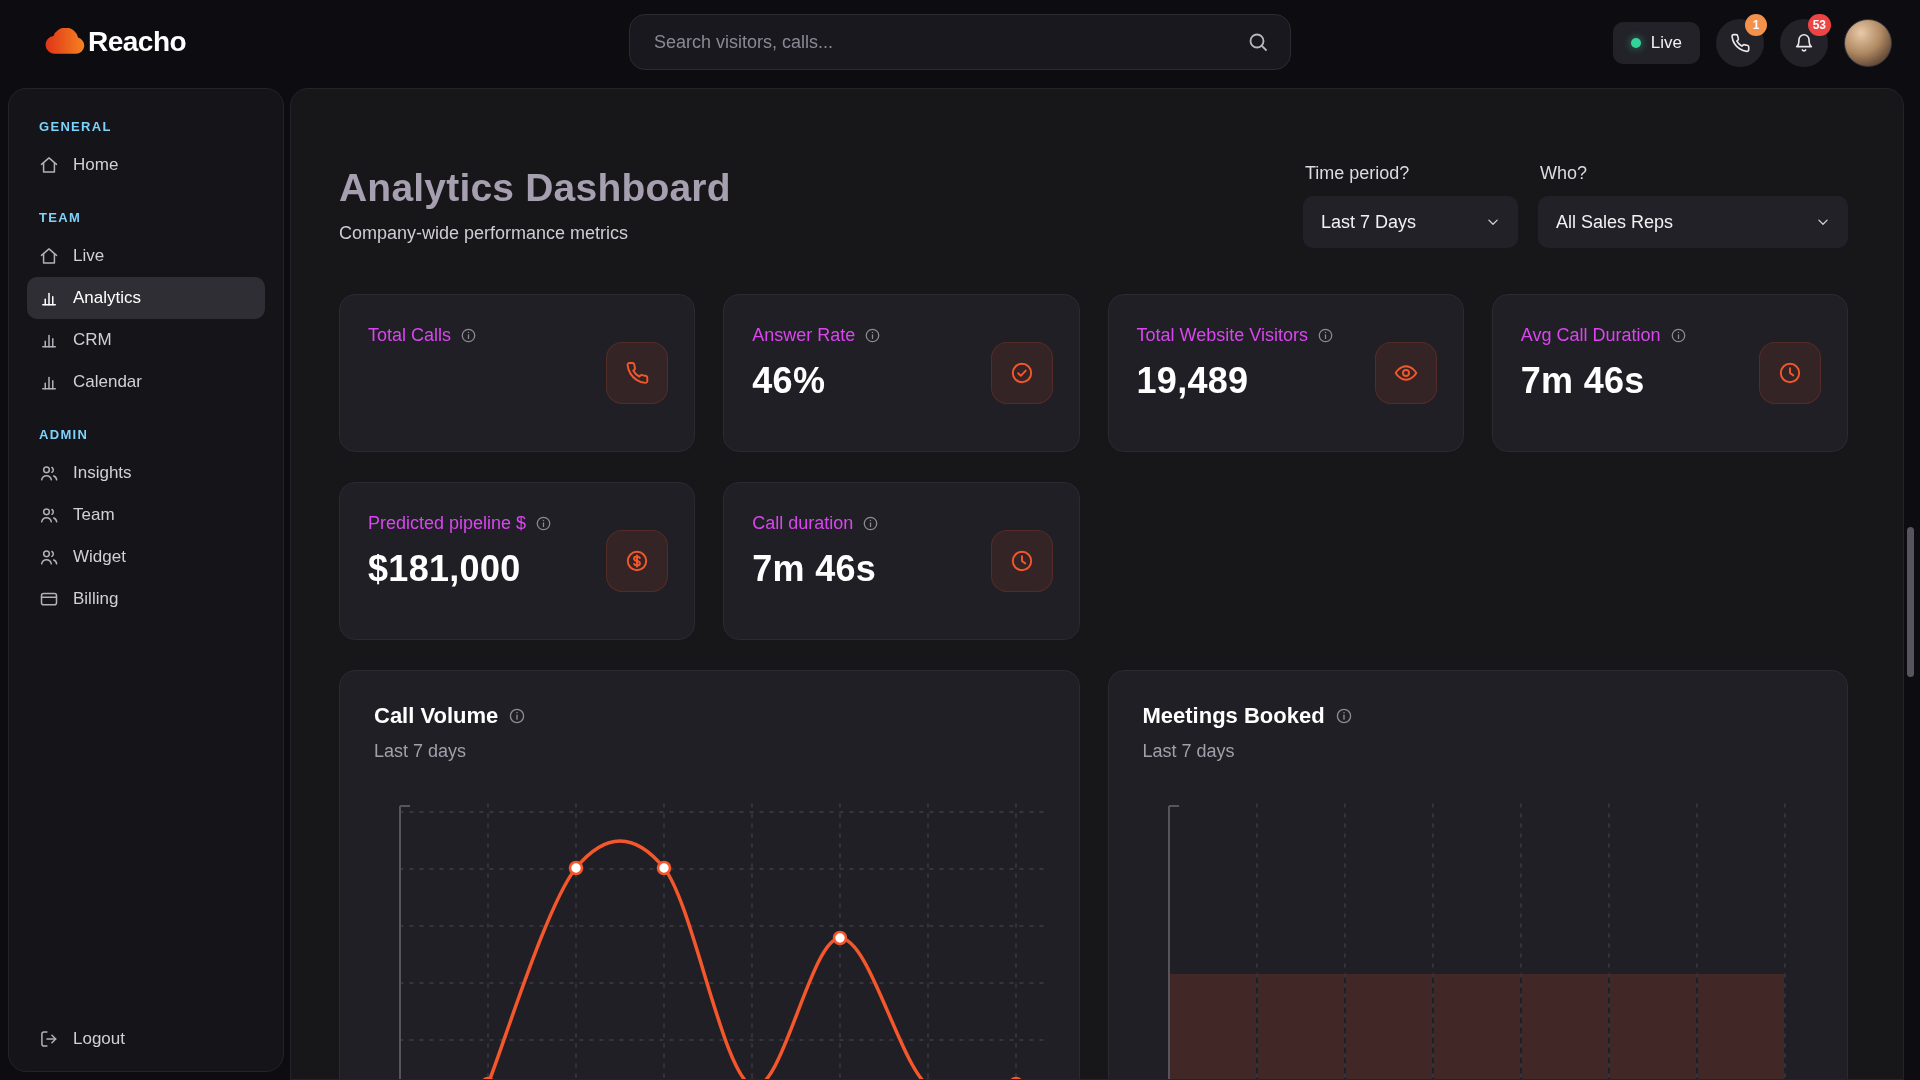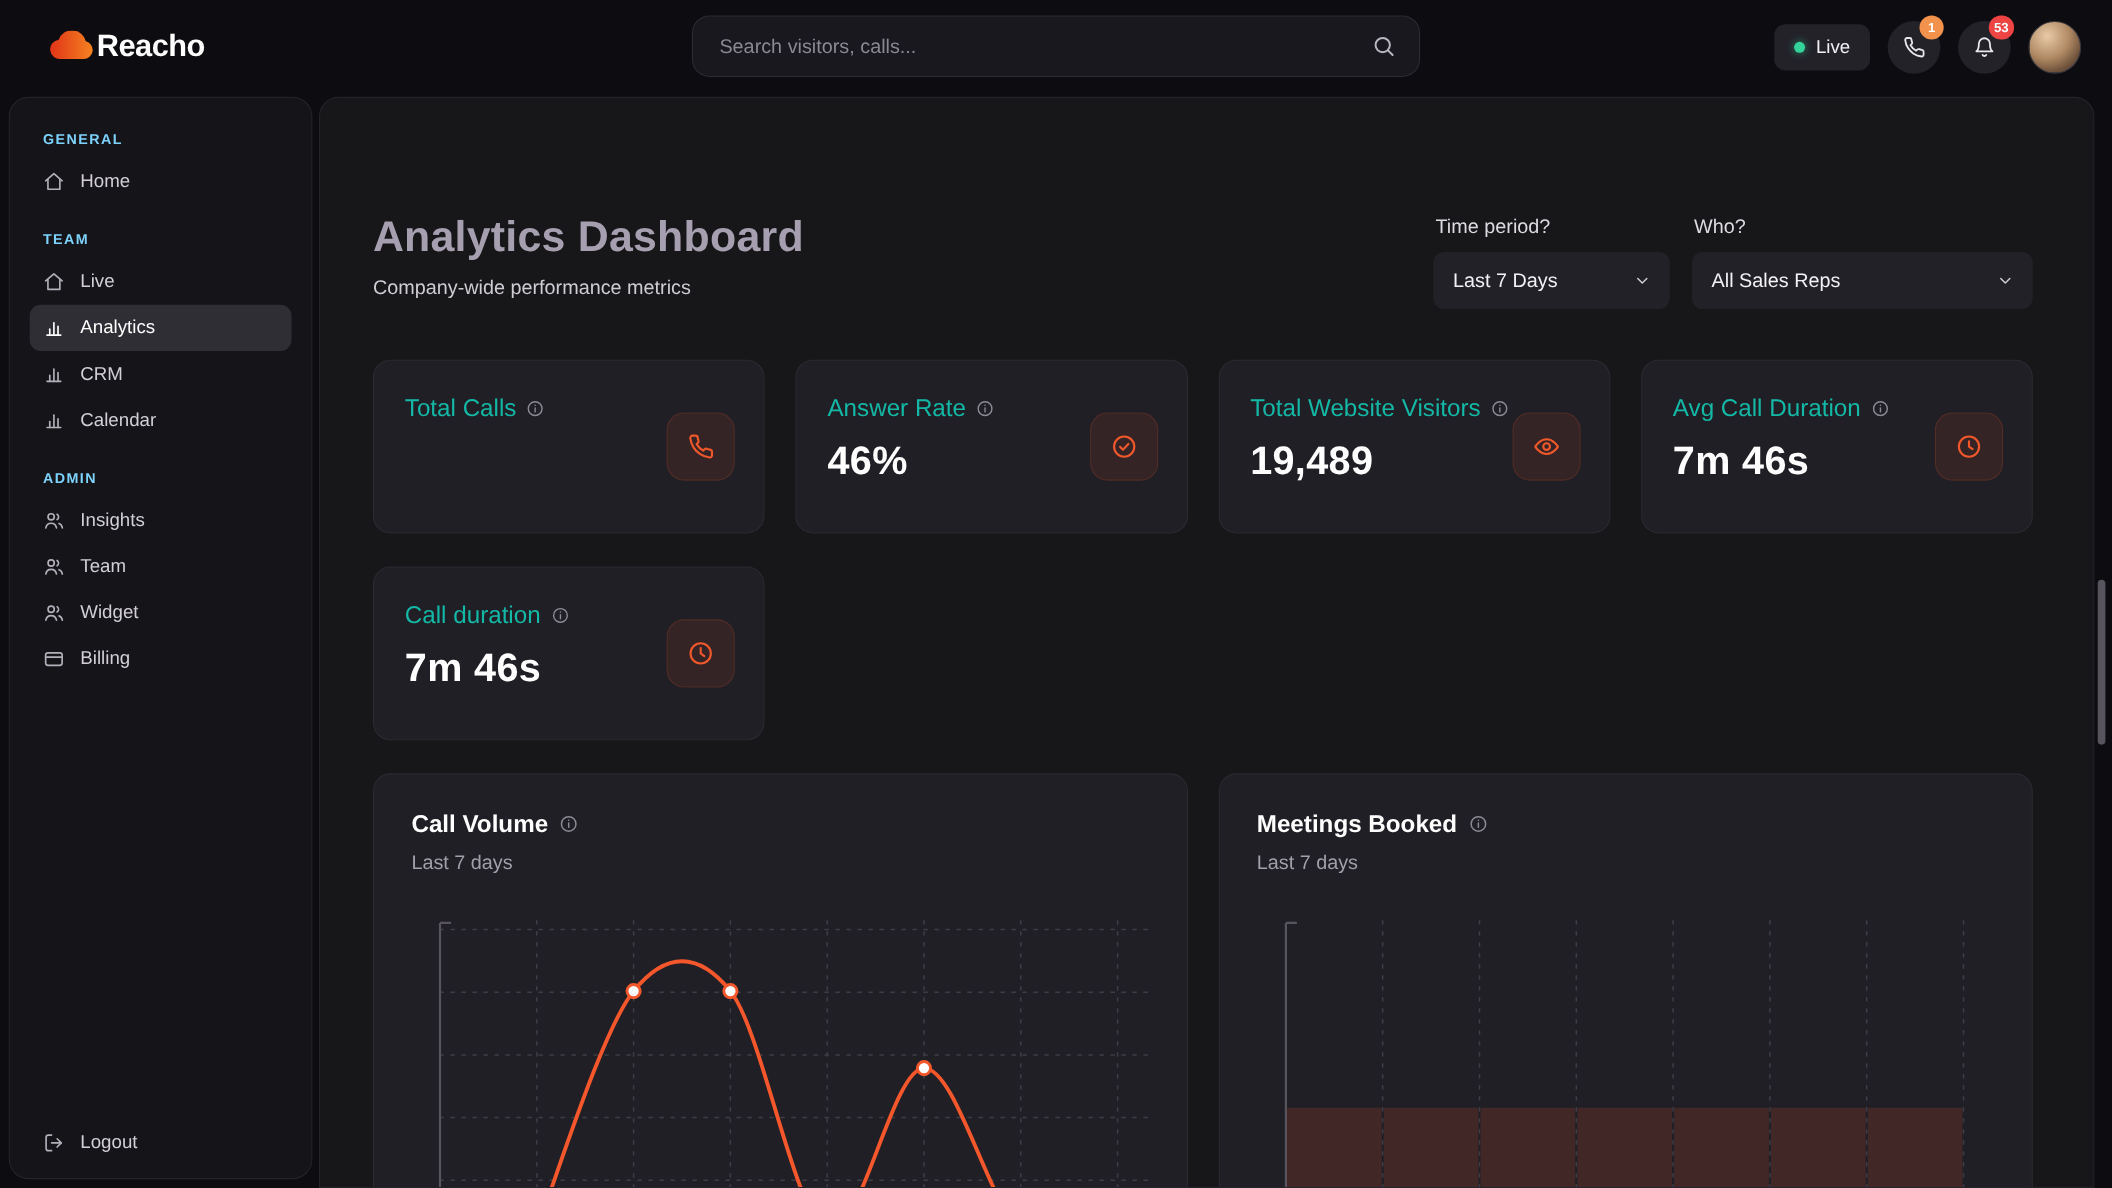--- a/index.html
+++ b/index.html
@@ -46,35 +46,35 @@
   .nav-item.active { background:#2f2e35; color:#ffffff; }
   .nav-item.active .ic { color:#ffffff; }
   .logout { position:absolute; left:30px; bottom:22px; display:flex; align-items:center; gap:14px;
             font-size:17px; color:#d2cfd7; cursor:pointer; }
   .logout .ic { width:20px; height:20px; color:#b3b0ba; }
 
   
   .main { position:absolute; left:290px; top:88px; right:16px; bottom:0; background:#171619;
           border:1px solid #242329; border-radius:18px 18px 0 0; overflow:hidden; }
   .content { padding:72px 55px 0 48px; }
-  .header-row { display:flex; justify-content:space-between; align-items:flex-start;margin-top:33px; }
+  .header-row { display:flex; justify-content:space-between; align-items:center; }
   .page-title { font-size:39px; font-weight:700; color:#a59fb0; letter-spacing:.2px; }
   .page-subtitle { font-size:18px; color:#cfccd4; margin-top:13px; }
   .filters { display:flex; gap:20px; margin-top:2px; }
   .flabel { font-size:18px; color:#dddbe1; margin:0 0 12px 2px; }
   .select { height:52px; background:#222127; border-radius:10px; display:flex; align-items:center;
             justify-content:space-between; padding:0 16px 0 18px; font-size:18px; color:#f2f1f4; gap:24px; cursor:pointer; }
   .select .ic { width:18px; height:18px; color:#cfccd4; }
   .select.time { width:215px; }
   .select.who { width:310px; }
 
   .stats-grid { margin-top:46px; display:grid; grid-template-columns:repeat(4,1fr); gap:30px 28px; }
   .stat-card { position:relative; height:158px; background:#201f25; border:1px solid #2b2a31; border-radius:16px;
                padding:30px 28px; }
-  .stat-label-row { display:flex; align-items:center; gap:9px; font-size:22px; color:#14b8a6; }
+  .stat-label-row { display:flex; align-items:center; gap:9px; font-size:18px; color:#d946ef; }
   .info-ic { width:17px; height:17px; color:#8d8a95; flex:0 0 auto; }
   .stat-value { margin-top:14px; font-size:36px; font-weight:700; letter-spacing:.3px; color:#ffffff; }
   .stat-tile { position:absolute; right:26px; top:50%; transform:translateY(-50%); width:62px; height:62px;
                border-radius:16px; background:rgba(240,88,44,.10); border:1px solid rgba(240,88,44,.16);
                display:flex; align-items:center; justify-content:center; color:#f0582c; }
   .stat-tile .ic { width:26px; height:26px; }
 
   .charts-grid { margin-top:30px; display:grid; grid-template-columns:1fr 1fr; gap:28px; }
   .chart-card { height:540px; background:#201f25; border:1px solid #2b2a31; border-radius:16px;
                 padding:32px 34px; overflow:hidden; }
@@ -357,20 +357,42 @@
                 <circle cx="12" cy="7.6" r="1" fill="currentColor" stroke="none"></circle>
               </svg>
             </span>
           </div>
           <div class="stat-value">7m 46s</div>
           <div class="stat-tile">
             <span class="ic">
               <svg viewBox="0 0 24 24" fill="none" stroke="currentColor" stroke-width="1.8" stroke-linecap="round" stroke-linejoin="round">
                 <circle cx="12" cy="12" r="8.5"></circle>
                 <path d="M12 7.5V12l3 2.2"></path>
+              </svg>
+            </span>
+          </div>
+        </div>
+        <div class="stat-card">
+          <div class="stat-label-row">
+            <span>Predicted pipeline $</span>
+            <span class="info-ic ic">
+              <svg viewBox="0 0 24 24" fill="none" stroke="currentColor" stroke-width="1.8" stroke-linecap="round" stroke-linejoin="round">
+                <circle cx="12" cy="12" r="8.8"></circle>
+                <path d="M12 11v5.2"></path>
+                <circle cx="12" cy="7.6" r="1" fill="currentColor" stroke="none"></circle>
+              </svg>
+            </span>
+          </div>
+          <div class="stat-value">$181,000</div>
+          <div class="stat-tile">
+            <span class="ic">
+              <svg viewBox="0 0 24 24" fill="none" stroke="currentColor" stroke-width="1.8" stroke-linecap="round" stroke-linejoin="round">
+                <circle cx="12" cy="12" r="8.5"></circle>
+                <path d="M12 6.8v10.4"></path>
+                <path d="M14.6 9.3a2.8 2.8 0 0 0-2.6-1.5c-1.5 0-2.7.9-2.7 2.1s1.1 1.7 2.7 2.1c1.6.4 2.7.9 2.7 2.1s-1.2 2.1-2.7 2.1a2.8 2.8 0 0 1-2.6-1.5"></path>
               </svg>
             </span>
           </div>
         </div>
         <div class="stat-card">
           <div class="stat-label-row">
             <span>Call duration</span>
             <span class="info-ic ic">
               <svg viewBox="0 0 24 24" fill="none" stroke="currentColor" stroke-width="1.8" stroke-linecap="round" stroke-linejoin="round">
                 <circle cx="12" cy="12" r="8.8"></circle>

